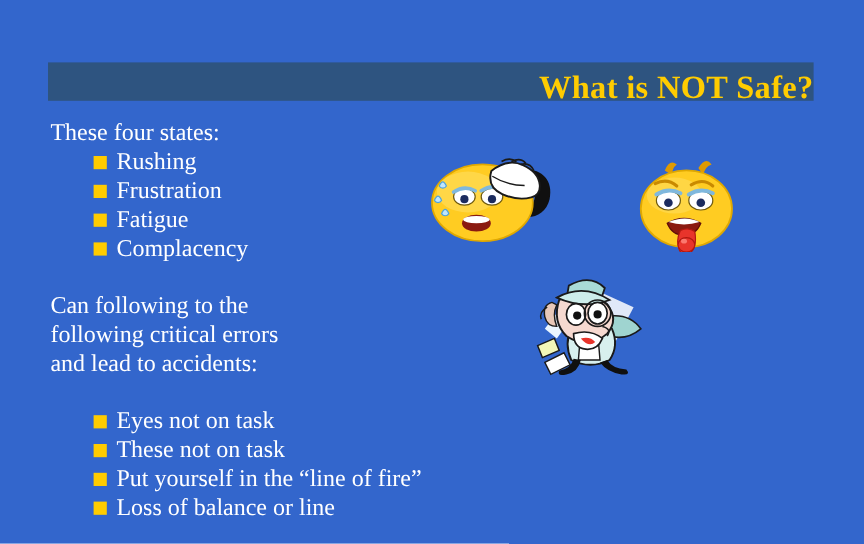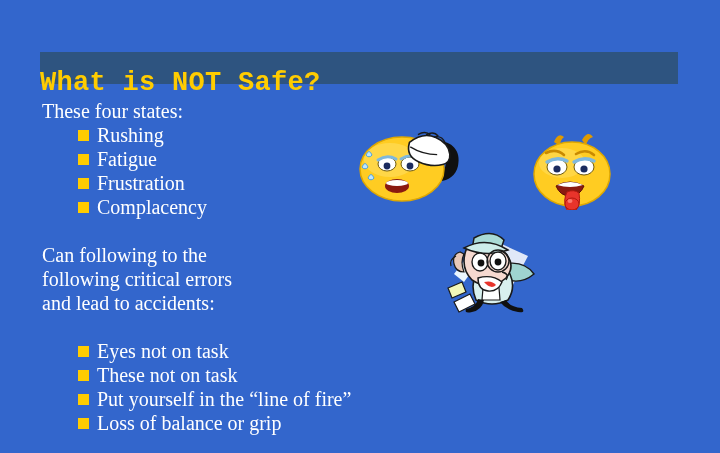--- a/index.html
+++ b/index.html
@@ -26,27 +26,27 @@
     position: absolute;
     left: 40px;
     top: 52px;
     width: 638px;
     height: 32px;
     background: #2E5480;
   }
   #title-text {
     position: absolute;
     left: 0;
-    top: 16px;
+    top: 6px;
     width: 638px;
     height: 32px;
     line-height: 31px;
-    text-align: left;
+    text-align: right;
     color: #FFCC00;
-    font-family: Liberation Mono, monospace;
+    font-family: Liberation Serif, serif;
     font-weight: bold;
     font-size: 27px;
     letter-spacing: 0.3px;
     white-space: nowrap;
   }
 
   
   .text-block {
     position: absolute;
     color: #FFFFFF;
@@ -107,25 +107,25 @@
     <div class="line">These four states:</div>
   </div>
 
   <div id="states-list" class="text-block">
     <div class="bullet-row">
       <span class="bullet-square"></span>
       <span class="bullet-label">Rushing</span>
     </div>
     <div class="bullet-row">
       <span class="bullet-square"></span>
+      <span class="bullet-label">Frustration</span>
+    </div>
+    <div class="bullet-row">
+      <span class="bullet-square"></span>
       <span class="bullet-label">Fatigue</span>
-    </div>
-    <div class="bullet-row">
-      <span class="bullet-square"></span>
-      <span class="bullet-label">Frustration</span>
     </div>
     <div class="bullet-row">
       <span class="bullet-square"></span>
       <span class="bullet-label">Complacency</span>
     </div>
   </div>
 
   <div id="contribute-block" class="text-block">
     <div class="line">Can following to the</div>
     <div class="line">following critical errors</div>
@@ -140,21 +140,21 @@
     <div class="bullet-row">
       <span class="bullet-square"></span>
       <span class="bullet-label">These not on task</span>
     </div>
     <div class="bullet-row">
       <span class="bullet-square"></span>
       <span class="bullet-label">Put yourself in the “line of fire”</span>
     </div>
     <div class="bullet-row">
       <span class="bullet-square"></span>
-      <span class="bullet-label">Loss of balance or grip</span>
+      <span class="bullet-label">Loss of balance or line</span>
     </div>
   </div>
 
   <div id="clipart-sweating-face" class="clipart">
     <svg viewBox="0 0 118 82" width="118" height="82" xmlns="http://www.w3.org/2000/svg">
 
       <path d="M78 20 C96 16 110 26 106 44 C103 57 90 62 80 57 C88 54 95 47 94 38 C93 29 86 23 78 24 Z" fill="#101010"></path>
 
       <ellipse cx="50" cy="47" rx="42" ry="32" fill="#FFCC22"></ellipse>
       <ellipse cx="50" cy="47" rx="42" ry="32" fill="none" stroke="#E0A800" stroke-width="1.5"></ellipse>

